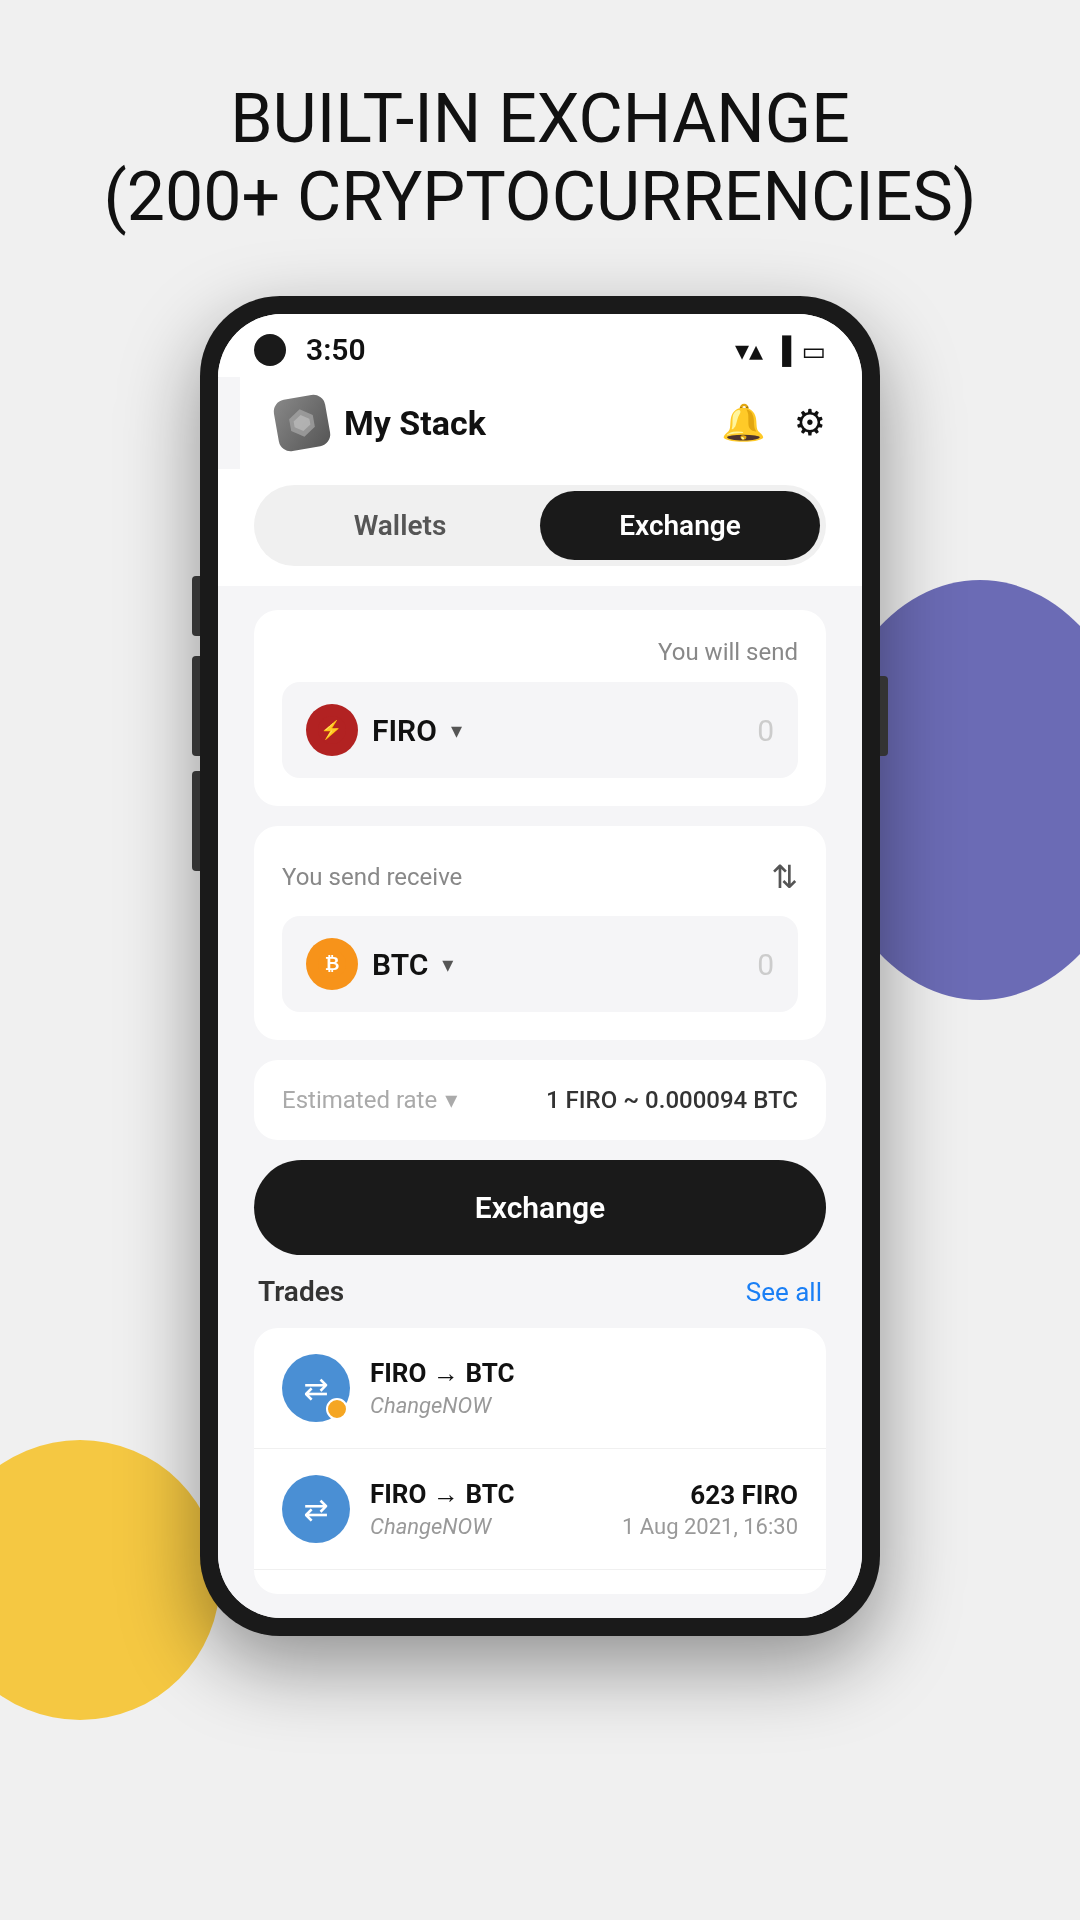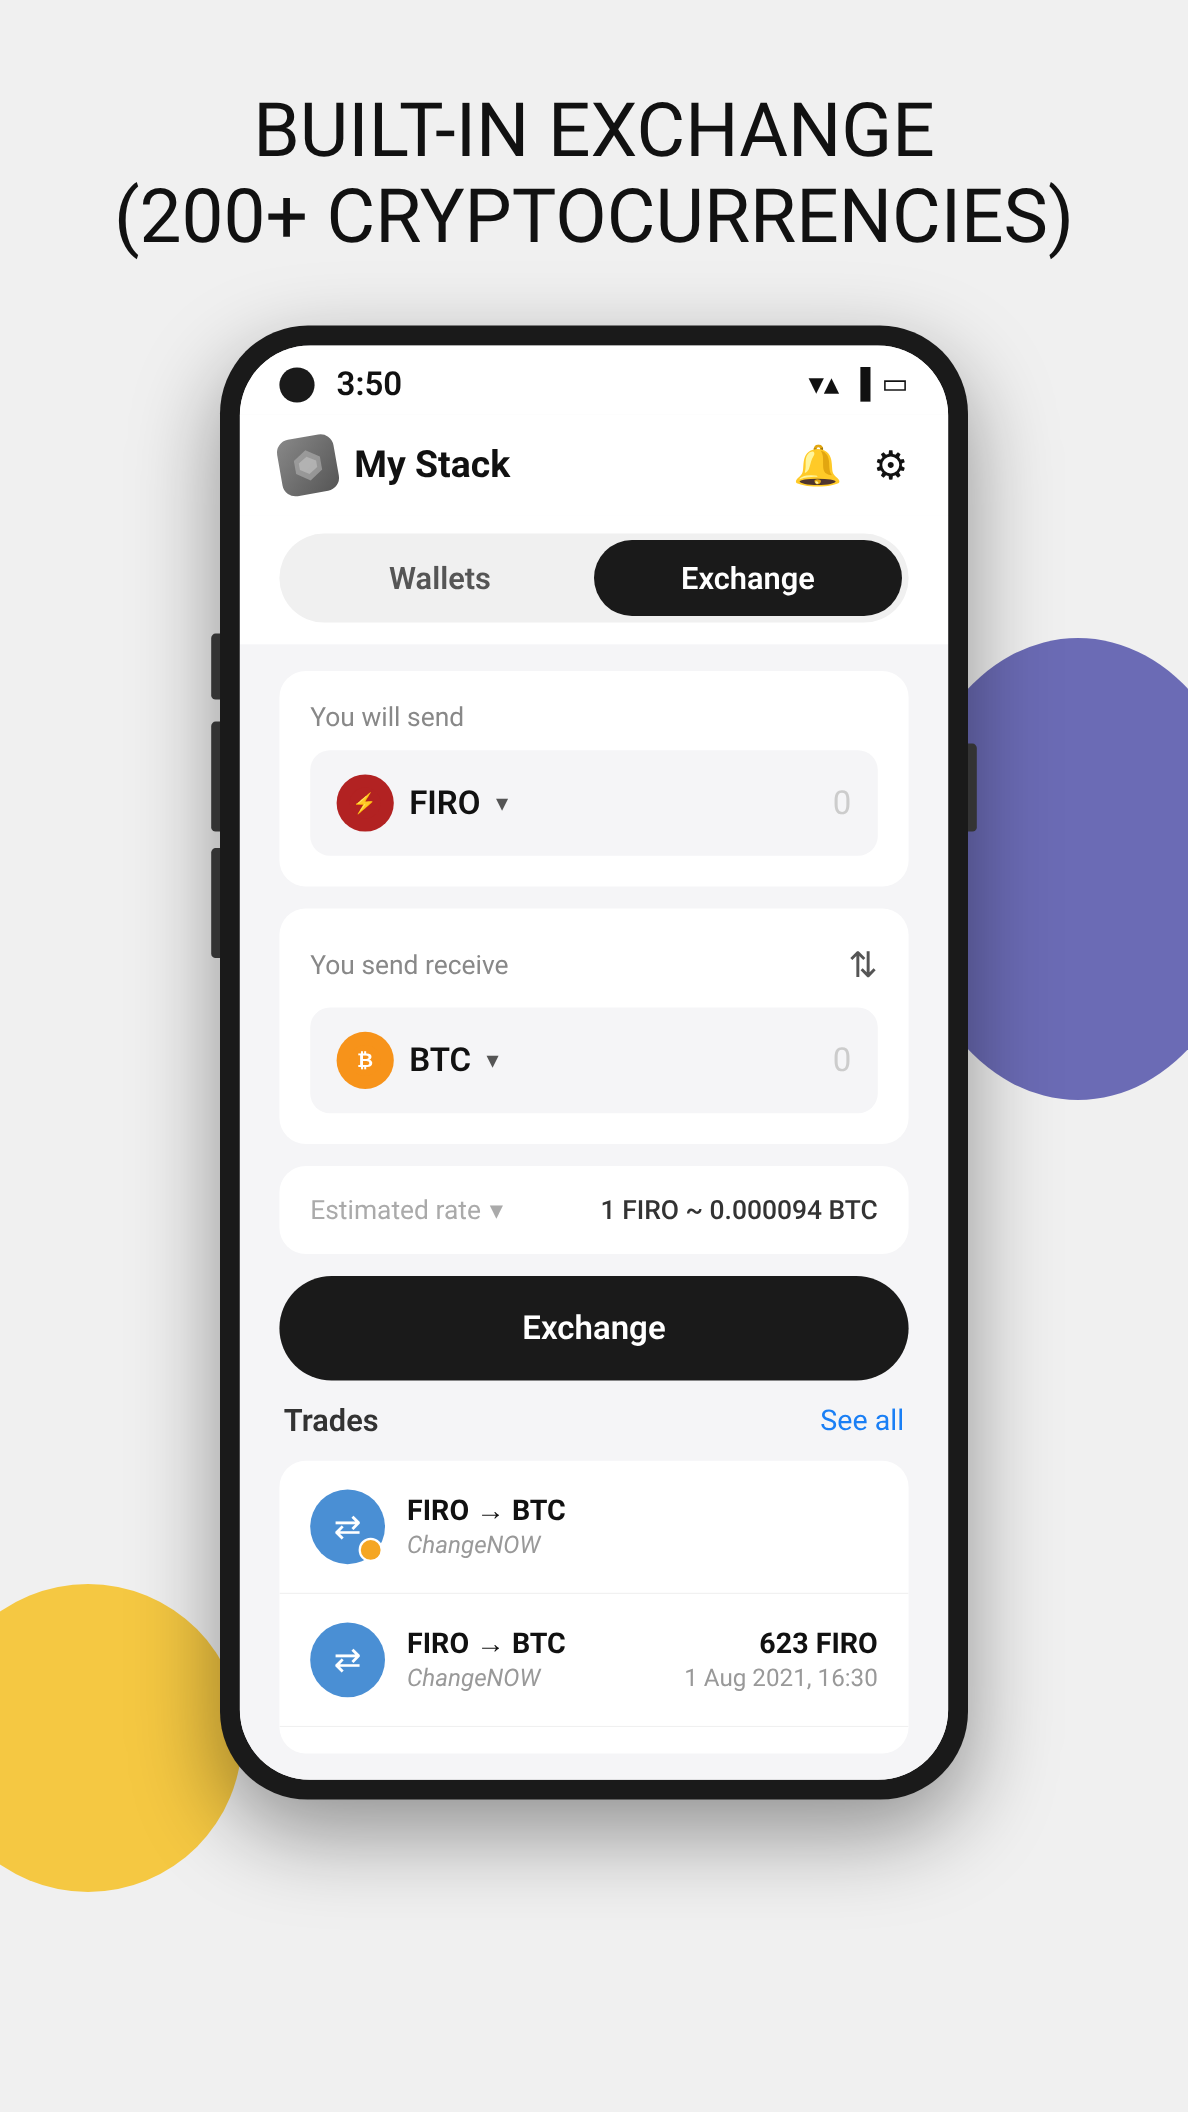--- a/index.html
+++ b/index.html
@@ -75,21 +75,21 @@
       border-radius: 64px;
       overflow: hidden;
       display: flex;
       flex-direction: column;
     }
 
     
     .status-bar {
       background: #fff;
       display: flex;
-      align-items: flex-start;
+      align-items: flex-end;
       justify-content: space-between;
       padding: 18px 36px 10px 36px;
       flex-shrink: 0;
     }
 
     .status-camera {
       width: 32px;
       height: 32px;
       background: #1a1a1a;
       border-radius: 50%;
@@ -118,20 +118,21 @@
     .signal-icon { font-size: 26px; color: #111; }
     .battery-icon { font-size: 26px; color: #111; }
 
     
     .app-header {
       background: #fff;
       display: flex;
       align-items: center;
       padding: 20px 36px;
       flex-shrink: 0;
+      margin-left: 22px;
     }
 
     .app-logo {
       width: 52px;
       height: 52px;
       background: linear-gradient(135deg, #888, #555);
       border-radius: 12px;
       display: flex;
       align-items: center;
       justify-content: center;
@@ -202,20 +203,21 @@
       display: flex;
       flex-direction: column;
       gap: 20px;
     }
 
     
     .exchange-section {
       background: #fff;
       border-radius: 24px;
       padding: 28px;
+      text-align: right;
     }
 
     .section-label {
       font-size: 24px;
       color: #888;
       margin-bottom: 16px;
     }
 
     .crypto-select-box {
       background: #f5f5f7;

